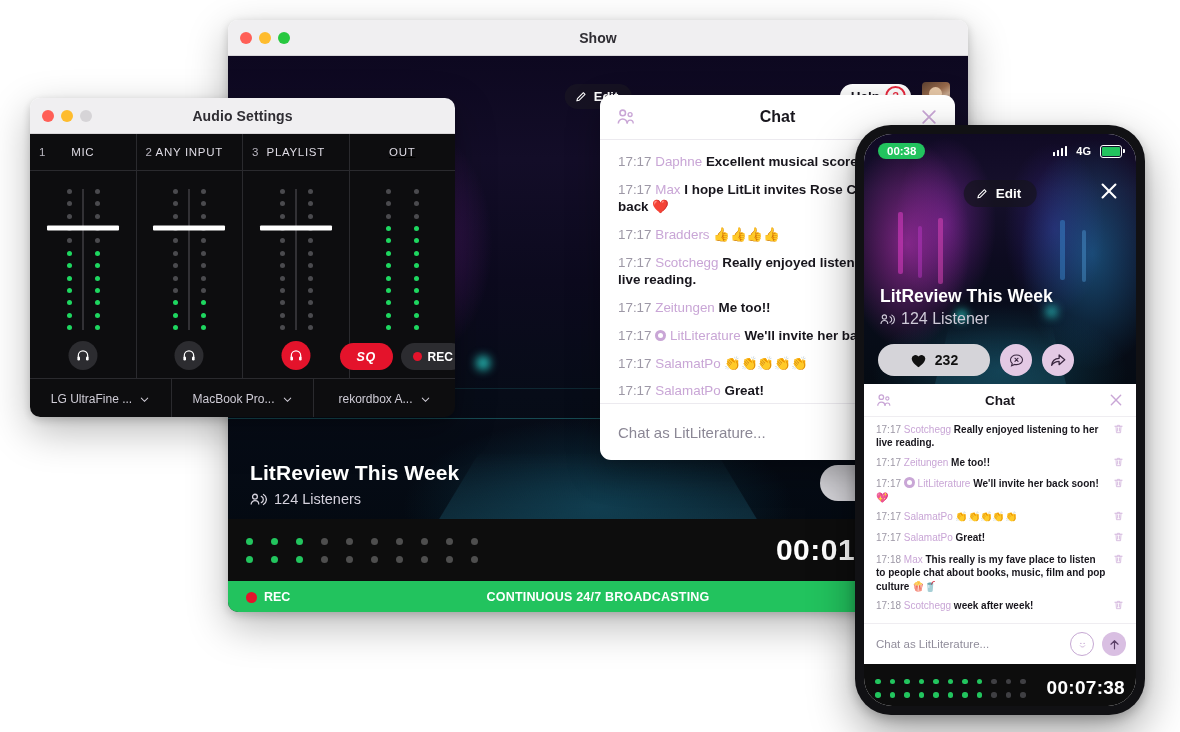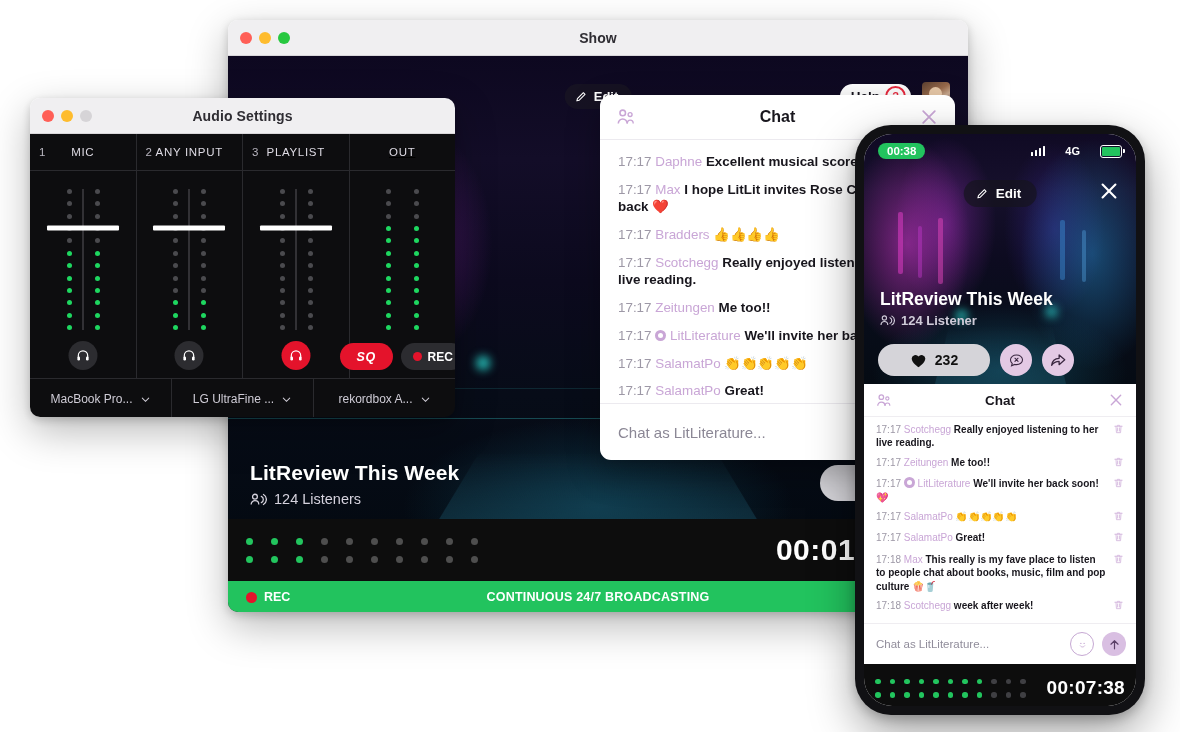--- a/index.html
+++ b/index.html
@@ -150,35 +150,35 @@
         radial-gradient(ellipse 90px 150px at 16% 44%, rgba(205,55,200,.58), transparent 70%),
         radial-gradient(ellipse 70px 120px at 30% 36%, rgba(160,45,195,.45), transparent 72%),
         radial-gradient(ellipse 100px 160px at 84% 48%, rgba(35,135,195,.50), transparent 72%),
         radial-gradient(ellipse 70px 120px at 70% 38%, rgba(65,45,175,.42), transparent 72%),
         radial-gradient(ellipse 170px 90px at 50% 95%, rgba(25,115,145,.45), transparent 75%),
         linear-gradient(180deg,#100a24 0%,#16102c 22%,#0d0b20 50%,#080d1a 74%,#050b13 100%);}
   .ph-statusbar{position:absolute;left:0;right:0;top:0;height:34px;display:flex;align-items:center;
      padding:0 14px;box-sizing:border-box;z-index:4;}
   .time-badge{background:#22c35e;color:#fff;font-size:11.5px;font-weight:700;border-radius:9px;
      padding:2px 9px;}
-  .status-right{margin-left:auto;display:flex;align-items:center;gap:20px;color:#fff;font-size:11px;font-weight:600;}
+  .status-right{margin-left:auto;display:flex;align-items:center;gap:9px;color:#fff;font-size:11px;font-weight:600;}
   .bars{display:flex;align-items:flex-end;gap:1.5px;height:10px;}
   .bars i{display:block;width:2.5px;background:#fff;border-radius:.5px;}
   .batt{width:20px;height:11px;border:1.4px solid #fff;border-radius:3px;position:relative;
      display:flex;align-items:center;justify-content:center;}
   .batt::after{content:"";position:absolute;right:-3.5px;top:3px;width:2px;height:4px;background:#fff;border-radius:0 1px 1px 0;}
   .batt .fill{position:absolute;left:1px;top:1px;bottom:1px;right:1px;background:#22c35e;border-radius:1px;}
   .ph-edit{position:absolute;left:50%;top:46px;transform:translateX(-50%);z-index:4;
      background:rgba(22,20,30,.70);border-radius:16px;padding:6px 15px 6px 12px;display:flex;
      align-items:center;gap:7px;color:#fff;font-size:13.5px;font-weight:600;}
   .ph-close{position:absolute;right:14px;top:44px;z-index:4;width:26px;height:26px;
      display:flex;align-items:center;justify-content:center;}
   .ph-meta{position:absolute;left:16px;bottom:56px;z-index:3;}
   .ph-title{font-size:17.5px;font-weight:700;color:#fff;}
-  .ph-listeners{margin-top:3px;display:flex;align-items:center;gap:6px;color:#cfcbd8;font-size:13px;font-weight:bold;}
+  .ph-listeners{margin-top:3px;display:flex;align-items:center;gap:6px;color:#cfcbd8;font-size:16px;}
   .ph-actions{position:absolute;left:14px;bottom:8px;z-index:3;display:flex;align-items:center;gap:10px;}
   .ph-heart{background:#d5d4d9;border-radius:18px;height:32px;min-width:84px;display:flex;
      align-items:center;justify-content:center;gap:8px;padding:0 14px;}
   .ph-heart .c{font-size:14px;font-weight:700;color:#111;}
   .circ-btn{width:32px;height:32px;border-radius:50%;background:#e3c9e4;display:flex;
      align-items:center;justify-content:center;}
 
   .ph-chathead{height:32px;border-bottom:1px solid #efedf1;display:flex;align-items:center;
      padding:0 12px;position:relative;background:#fff;}
   .ph-chathead .ct{position:absolute;left:0;right:0;text-align:center;font-size:13.5px;font-weight:700;color:#18161d;}
@@ -549,27 +549,27 @@
                 <div class="recmini">
                   <span class="d"></span>
                   <span>REC</span>
                 </div>
               </div>
             </div>
           </div>
         </div>
       <div class="as-selects" id="as-selects">
           <div class="as-sel">
-            <span>MacBook Pro...</span>
+            <span>LG UltraFine ...</span>
             <svg width="11" height="11" viewBox="0 0 24 24">
               <path d="M5 9l7 7 7-7" fill="none" stroke="#cfccd6" stroke-width="2.2" stroke-linecap="round"></path>
             </svg>
           </div>
           <div class="as-sel">
-            <span>LG UltraFine ...</span>
+            <span>MacBook Pro...</span>
             <svg width="11" height="11" viewBox="0 0 24 24">
               <path d="M5 9l7 7 7-7" fill="none" stroke="#cfccd6" stroke-width="2.2" stroke-linecap="round"></path>
             </svg>
           </div>
           <div class="as-sel">
             <span>rekordbox A...</span>
             <svg width="11" height="11" viewBox="0 0 24 24">
               <path d="M5 9l7 7 7-7" fill="none" stroke="#cfccd6" stroke-width="2.2" stroke-linecap="round"></path>
             </svg>
           </div>

